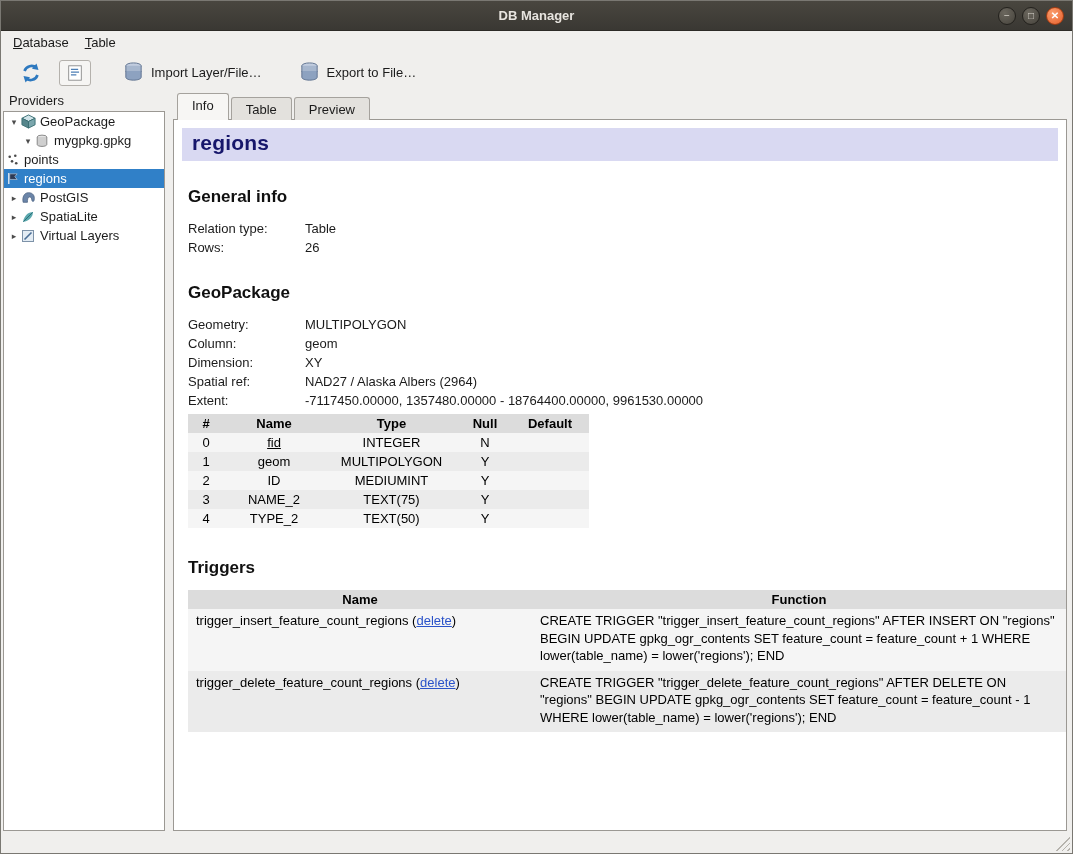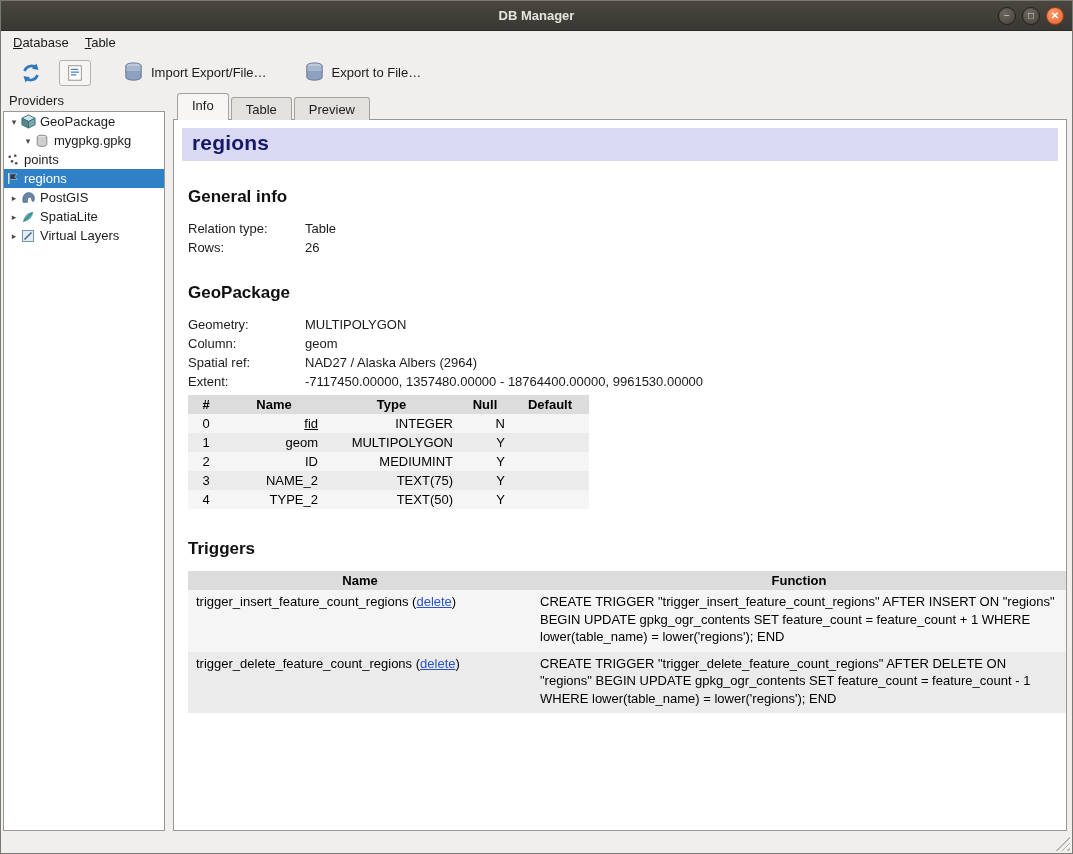--- a/index.html
+++ b/index.html
@@ -110,21 +110,21 @@
   }
   .kv { margin-left:8px; font-size:13px; color:#1b1b1b; }
   .kv-row { display:flex; line-height:19px; }
   .kv-label { width:117px; flex:0 0 117px; }
   .kv-value { flex:1; }
 
   table.fields { border-collapse:collapse; margin:4px 0 0 8px; }
   table.fields th {
     background:#dcdcdc; font-weight:bold; font-size:13px; padding:2px 6px; text-align:center;
   }
-  table.fields td { font-size:13px; padding:2px 6px; text-align:right; }
+  table.fields td { font-size:13px; padding:2px 6px; text-align:center; }
   table.fields .c-num  { width:36px; text-align:center; }
   table.fields .c-name { width:100px; }
   table.fields .c-type { width:135px; }
   table.fields .c-null { width:52px; }
   table.fields .c-def  { width:78px; }
   table.fields tbody tr:nth-child(odd)  { background:#f5f5f5; }
   table.fields tbody tr:nth-child(even) { background:#ebebeb; }
   .pk-underline { text-decoration:underline; }
 
   table.triggers { border-collapse:collapse; margin:4px 0 0 8px; width:878px; table-layout:fixed; }
@@ -186,21 +186,21 @@
       </span>
     </div>
     <div class="tool-btn" style="margin-left:14px;">
       <span>
         <svg width="23" height="23" viewBox="0 0 24 24">
           <ellipse cx="12" cy="5" rx="8" ry="3" fill="#c2cddf" stroke="#5f7390"></ellipse>
           <path d="M4 5v5.5c0 1.7 3.6 3 8 3s8-1.3 8-3V5" fill="#a7b7ce" stroke="#5f7390"></path>
           <path d="M4 10.5V17c0 1.7 3.6 3 8 3s8-1.3 8-3v-6.5" fill="#8da2c0" stroke="#5f7390"></path>
         </svg>
       </span>
-      <span>Import Export/File…</span>
+      <span>Import Layer/File…</span>
     </div>
     <div class="tool-btn" style="margin-left:12px;">
       <span>
         <svg width="23" height="23" viewBox="0 0 24 24">
           <ellipse cx="12" cy="5" rx="8" ry="3" fill="#c2cddf" stroke="#5f7390"></ellipse>
           <path d="M4 5v5.5c0 1.7 3.6 3 8 3s8-1.3 8-3V5" fill="#a7b7ce" stroke="#5f7390"></path>
           <path d="M4 10.5V17c0 1.7 3.6 3 8 3s8-1.3 8-3v-6.5" fill="#8da2c0" stroke="#5f7390"></path>
         </svg>
       </span>
       <span>Export to File…</span>
@@ -311,20 +311,24 @@
       <div class="kv">
         <div class="kv-row">
           <span class="kv-label">Geometry:</span>
           <span class="kv-value">MULTIPOLYGON</span>
         </div>
         <div class="kv-row">
           <span class="kv-label">Column:</span>
           <span class="kv-value">geom</span>
         </div>
         <div class="kv-row">
+          <span class="kv-label">Dimension:</span>
+          <span class="kv-value">XY</span>
+        </div>
+        <div class="kv-row">
           <span class="kv-label">Spatial ref:</span>
           <span class="kv-value">NAD27 / Alaska Albers (2964)</span>
         </div>
         <div class="kv-row">
           <span class="kv-label">Extent:</span>
           <span class="kv-value">-7117450.00000, 1357480.00000 - 18764400.00000, 9961530.00000</span>
         </div>
       </div>
 
       <table class="fields">

